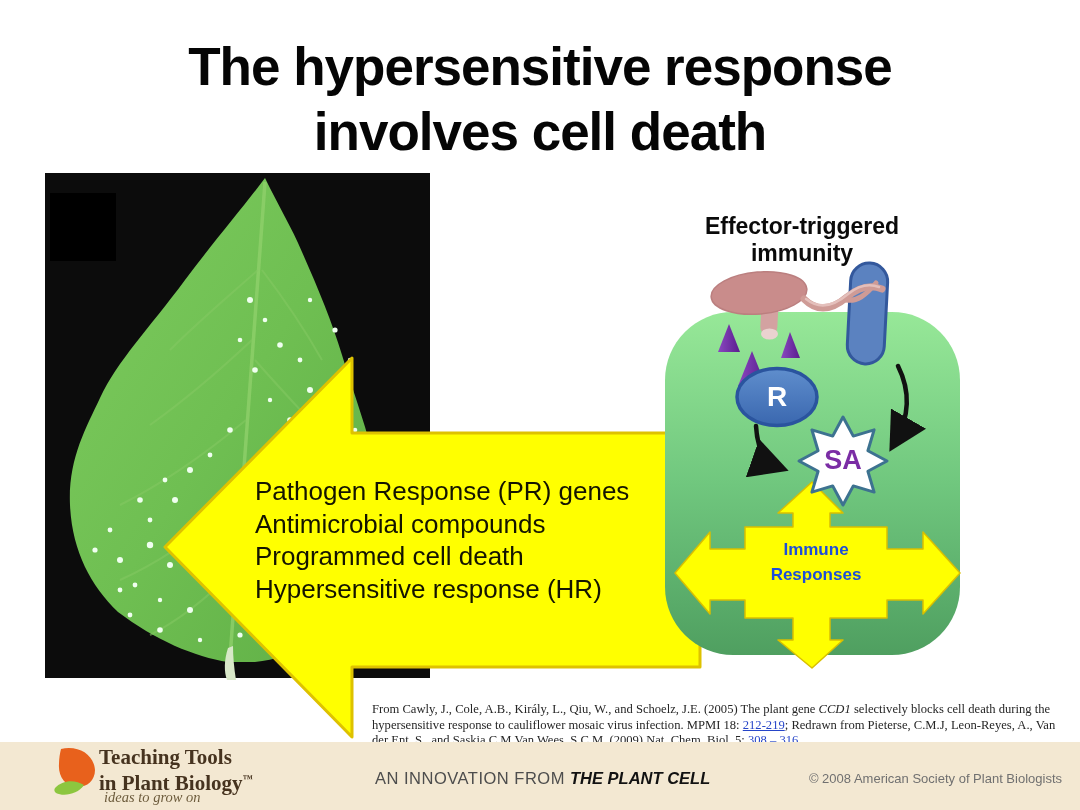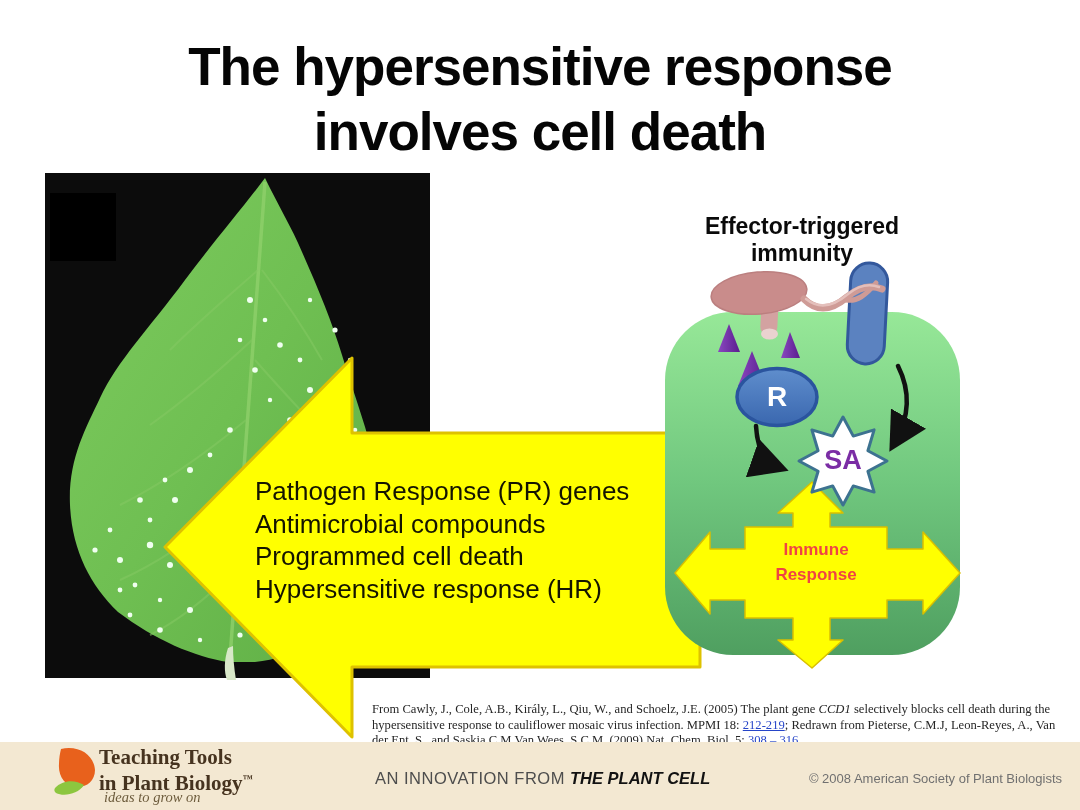--- a/index.html
+++ b/index.html
@@ -5,21 +5,21 @@
   html,body{margin:0;padding:0;background:#ffffff;}
   .slide{position:relative;width:1080px;height:810px;background:#ffffff;overflow:hidden;
          font-family:"Liberation Sans",sans-serif;}
   .abs{position:absolute;}
   .title{left:0;top:34px;width:1080px;text-align:center;font-weight:700;color:#050505;
          font-size:53px;line-height:65px;letter-spacing:-1px;}
   .diagram-heading{left:672px;top:213px;width:260px;text-align:center;font-weight:700;
          color:#0a0a0a;font-size:23px;line-height:27px;}
   .arrow-list{left:255px;top:475px;width:430px;font-size:26px;line-height:32.5px;color:#141400;}
   .immune-label{left:741px;top:537px;width:150px;text-align:center;font-weight:700;
-         font-size:17px;line-height:25px;color:#ef4444;}
+         font-size:17px;line-height:25px;color:#1d4ed8;}
   .r-label{left:747px;top:381px;width:60px;text-align:center;font-weight:700;
          font-size:28px;color:#ffffff;}
   .sa-label{left:813px;top:445px;width:60px;text-align:center;font-weight:700;
          font-size:27px;color:#7b2da5;}
   .citation{left:372px;top:702px;width:698px;font-family:"Liberation Serif",serif;
          font-size:12.6px;line-height:15.5px;color:#262626;}
   .citation a{color:#2645c8;text-decoration:underline;cursor:pointer;}
   .citation .gene{font-style:italic;font-family:Liberation Serif, serif;}
   .footer-bar{left:0;top:742px;width:1080px;height:68px;background:#f3e8d2;}
   .logo-text{left:99px;top:747px;font-family:"Liberation Serif",serif;font-weight:700;
@@ -193,21 +193,21 @@
   <div class="abs title">
     <div>The hypersensitive response</div>
     <div>involves cell death</div>
   </div>
 
   <div class="abs r-label">R</div>
   <div class="abs sa-label">SA</div>
 
   <div class="abs immune-label">
     <div>Immune</div>
-    <div>Response</div>
+    <div>Responses</div>
   </div>
 
   <div class="abs arrow-list">
     <div>Pathogen Response (PR) genes</div>
     <div>Antimicrobial compounds</div>
     <div>Programmed cell death</div>
     <div>Hypersensitive response (HR)</div>
   </div>
 
   <div class="abs citation">

